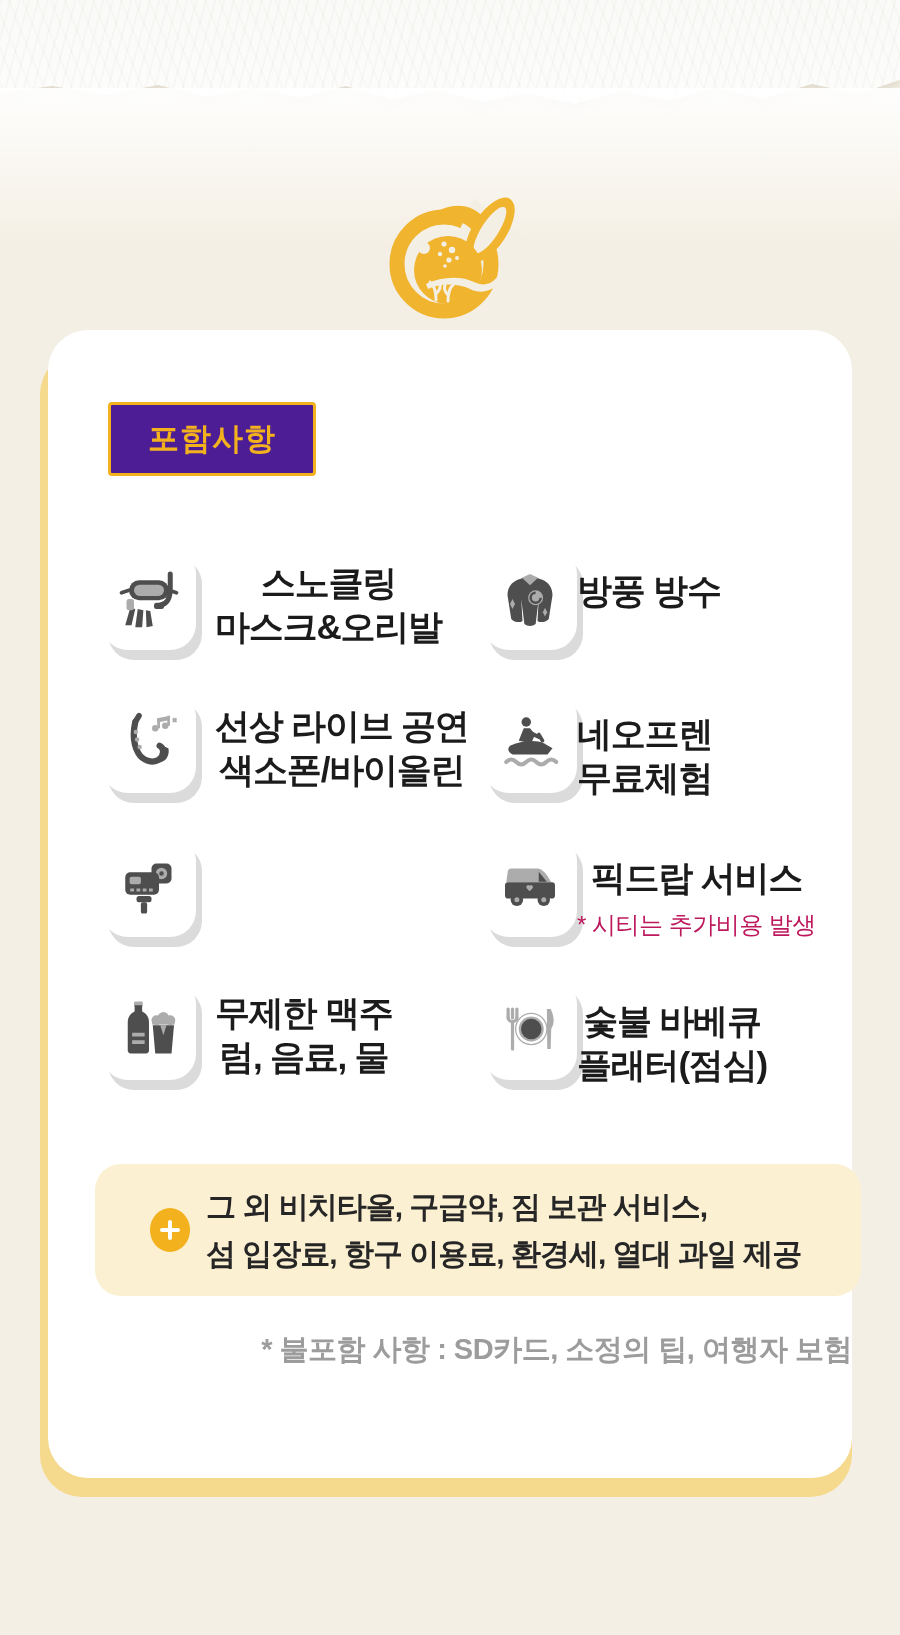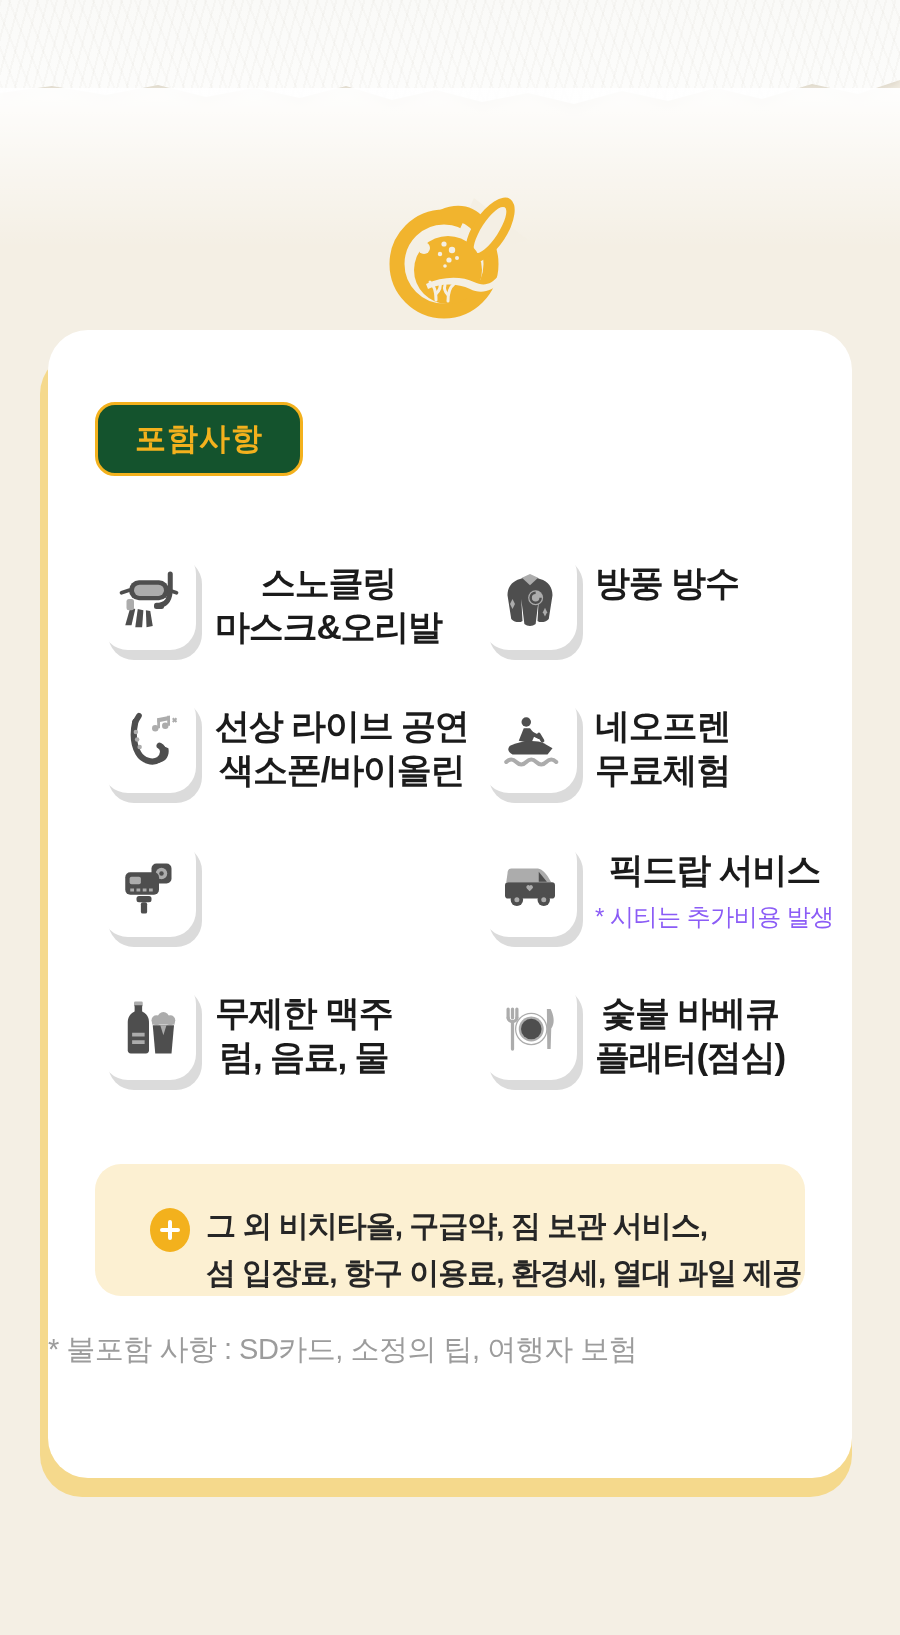--- a/index.html
+++ b/index.html
@@ -25,47 +25,47 @@
   .paper-fade{position:absolute;left:0;top:88px;width:900px;height:160px;
     background:linear-gradient(rgba(255,255,255,.95),rgba(255,255,255,0));}
   
   .logo{position:absolute;left:378px;top:188px;width:150px;height:132px;}
   
   .card-under{position:absolute;left:40px;top:352px;width:812px;height:1145px;
     border-radius:42px;background:#F5D98C;}
   .card{position:absolute;left:48px;top:330px;width:804px;height:1148px;
     border-radius:40px;background:#FFFFFF;}
   
-  .badge{position:absolute;left:47px;top:72px;display:inline-block;
-    border:3px solid #F3B11D;border-radius:20px;color:#F3B11D;
-    font-size:31px;font-weight:800;letter-spacing:1px;padding:13px 37px;background:#14532d;}
+  .badge{position:absolute;left:60px;top:72px;display:inline-block;
+    border:3px solid #F3B11D;border-radius:4px;color:#F3B11D;
+    font-size:31px;font-weight:800;letter-spacing:1px;padding:13px 37px;background:#4c1d95;}
   
   .item{position:absolute;width:360px;height:110px;text-align:center;}
   .icon-card{position:absolute;left:0;top:0;width:94px;height:102px;border-radius:26px;
     background:#FFFFFF;box-shadow:6px 10px 0 0 #DBDBDB;
     display:flex;align-items:center;justify-content:center;}
   .icon-card svg{width:60px;height:60px;}
   .item-text{position:absolute;top:13px;}
-  .c1 .item-text{left:113px;} .c2 .item-text{left:112px;}
+  .c1 .item-text{left:113px;} .c2 .item-text{left:94px;margin-top:8px;}
   .t{font-size:35px;font-weight:700;color:#1B1B1B;line-height:44px;letter-spacing:-1.2px;white-space:nowrap;}
-  .note{font-size:24px;font-weight:500;color:#8b5cf6;line-height:30px;margin-top:10px;letter-spacing:-0.5px;white-space:nowrap;}
+  .note{font-size:24px;font-weight:500;color:#be185d;line-height:30px;margin-top:10px;letter-spacing:-0.5px;white-space:nowrap;}
   
   .r1{top:218px;} .r2{top:361px;} .r3{top:505px;} .r4{top:648px;}
   .c1{left:54px;} .c2{left:435px;}
   
-  .extra-box{position:absolute;left:47px;top:834px;width:710px;height:132px;border-radius:26px;
-    background:#FCF0D2;display:flex;align-items:flex-end;}
+  .extra-box{position:absolute;left:47px;top:834px;width:766px;height:132px;border-radius:26px;
+    background:#FCF0D2;display:flex;align-items:center;}
   .plus-badge{position:absolute;left:55px;top:44px;width:40px;height:44px;border-radius:50%;
     background:#F3B11D;display:flex;align-items:center;justify-content:center;}
   .plus-badge svg{width:22px;height:22px;}
   .extra-text{margin-left:111px;}
   .extra-line{font-size:30px;font-weight:700;color:#262626;line-height:47px;letter-spacing:-1px;white-space:nowrap;}
   
-  .footnote{position:absolute;left:0;top:1000px;width:804px;text-align:left;
-    font-size:29px;font-weight:400;color:#9C9C9C;letter-spacing:-0.5px;}
+  .footnote{position:absolute;left:0;top:1000px;width:804px;text-align:right;
+    font-size:29px;font-weight:700;color:#9C9C9C;letter-spacing:-0.5px;}
 </style>
 </head>
 <body>
 
 <div class="torn-wrap">
   <div class="torn"></div>
 </div>
 <div class="paper-fade"></div>
 
 <div class="logo">

